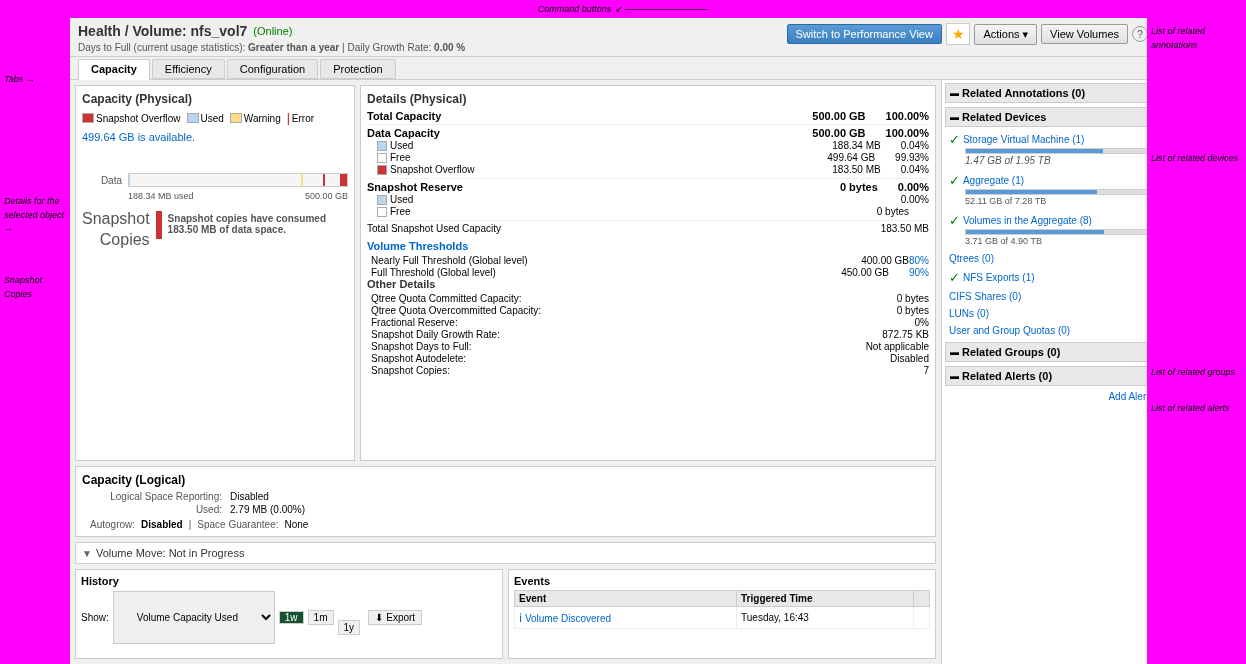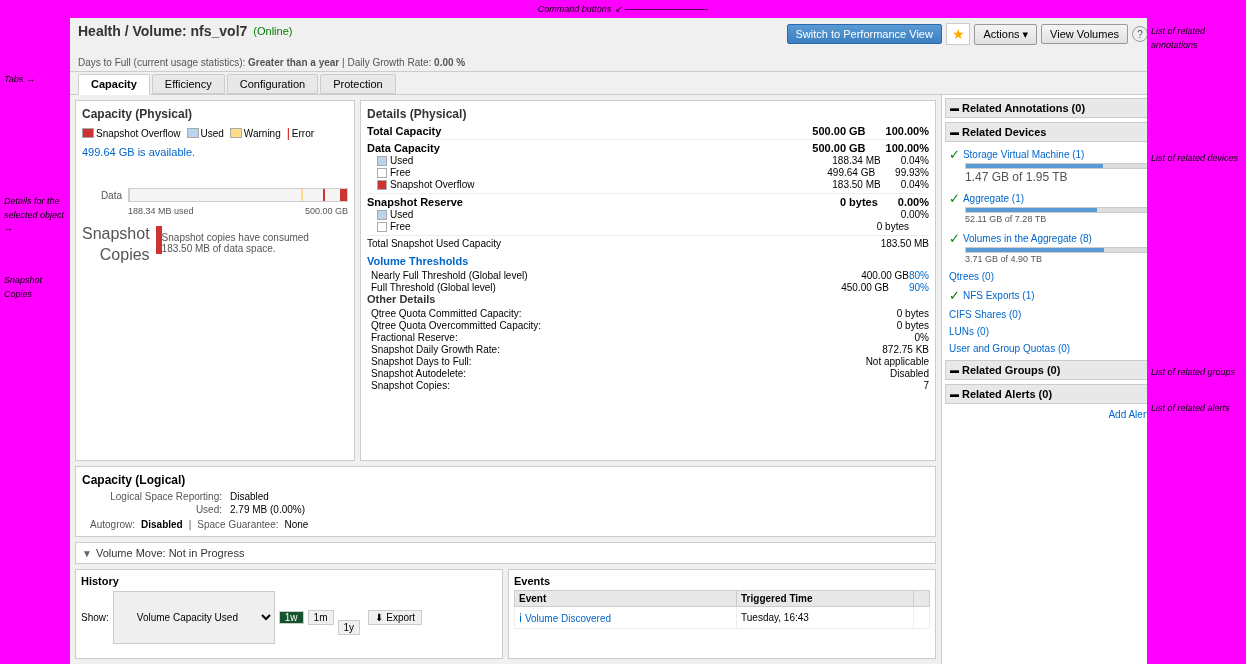--- a/index.html
+++ b/index.html
@@ -50,21 +50,21 @@
     <span style="font-size:9px;color:black;font-style:italic;line-height:1.3;">List of related groups</span>
   </div>
   <div style="margin-top:2px;">
     <span style="font-size:9px;color:black;font-style:italic;line-height:1.3;">List of related alerts</span>
   </div>
 </div>
 
 <div style="position:fixed;left:70px;top:18px;right:90px;bottom:0;background:#f0f0f0;display:flex;flex-direction:column;overflow:hidden;">
 
   <div style="background:#f0f0f0;padding:5px 8px 3px 8px;position:relative;border-bottom:1px solid #ccc;">
-    <div style="display:flex;align-items:center;gap:6px;margin-bottom:18px;">
+    <div style="display:flex;align-items:center;gap:6px;margin-bottom:3px;">
       <h1 style="font-size:14px;font-weight:bold;color:#333;">Health / Volume: nfs_vol7</h1>
       <span style="color:green;font-size:11px;">(Online)</span>
     </div>
     <div style="font-size:10px;color:#555;">
       <span>Days to Full (current usage statistics):</span>
       <strong>Greater than a year</strong>
       <span> | </span>
       <span>Daily Growth Rate:</span>
       <strong>0.00 %</strong>
     </div>
@@ -126,21 +126,21 @@
               </div>
             </div>
           </div>
           <div style="display:flex;justify-content:space-between;font-size:9px;color:#555;padding-left:46px;margin-bottom:8px;">
             <span>188.34 MB used</span>
             <span>500.00 GB</span>
           </div>
 
           <div style="display:flex;align-items:flex-start;gap:6px;">
             <span style="font-size:16px;color:#555;min-width:40px;text-align:right;line-height:1.3;">Snapshot<br>Copies</span>
-            <div style="display:flex;align-items:flex-end;">
+            <div style="display:flex;align-items:center;gap:6px;font-weight:bold;">
               <div style="width:6px;height:28px;background:#cc3333;margin-top:2px;"></div>
               <div>
                 <div style="font-size:10px;color:#555;">Snapshot copies have consumed</div>
                 <div style="font-size:10px;color:#555;">183.50 MB of data space.</div>
               </div>
             </div>
           </div>
         </div>
 
         <div style="flex:1;background:white;border:1px solid #ccc;padding:6px;overflow-y:auto;">
@@ -362,21 +362,21 @@
         </div>
 
         <div style="padding:2px 4px;font-size:10px;margin-bottom:3px;">
           <div style="display:flex;align-items:center;gap:3px;margin-bottom:1px;">
             <span style="color:green;font-size:13px;">✓</span>
             <a style="color:#0066cc;text-decoration:none;font-size:10px;">Storage Virtual Machine (1)</a>
           </div>
           <div style="height:6px;background:#ddd;border:1px solid #ccc;margin:1px 0 1px 16px;">
             <div style="height:100%;width:75%;background:#5b9bd5;"></div>
           </div>
-          <div style="font-size:12px;color:#555;padding-left:16px;">1.47 GB of 1.95 TB</div>
+          <div style="font-size:10px;color:#555;padding-left:16px;font-style:italic;">1.47 GB of 1.95 TB</div>
         </div>
 
         <div style="padding:2px 4px;font-size:10px;margin-bottom:3px;">
           <div style="display:flex;align-items:center;gap:3px;margin-bottom:1px;">
             <span style="color:green;font-size:13px;">✓</span>
             <a style="color:#0066cc;text-decoration:none;font-size:10px;">Aggregate (1)</a>
           </div>
           <div style="height:6px;background:#ddd;border:1px solid #ccc;margin:1px 0 1px 16px;">
             <div style="height:100%;width:72%;background:#5b9bd5;"></div>
           </div>

